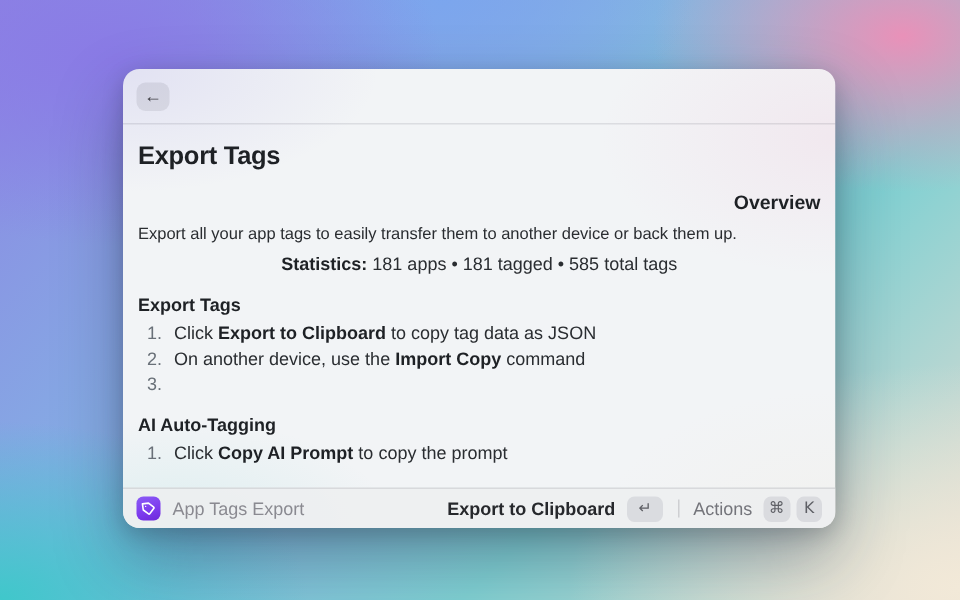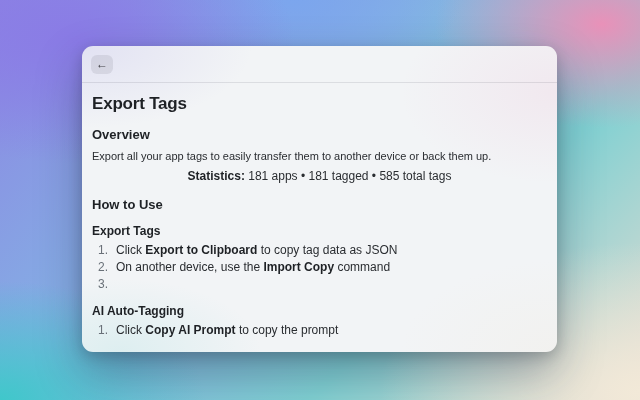--- a/index.html
+++ b/index.html
@@ -51,21 +51,21 @@
     cursor: default;
   }
 
   .content {
     flex: 1 1 auto;
     padding: 10px 10px 0 10px;
     overflow: hidden;
     color: #1e2125;
   }
   .doc-title { font-size: 17px; font-weight: 700; line-height: 20px; margin-top: 1px; letter-spacing: -0.2px; }
-  .h2 { font-size: 13px; font-weight: 700; line-height: 15px; margin-top: 13px; }
+  .h2 { font-size: 13px; font-weight: 700; line-height: 15px; margin-top: 13px; text-align: right; }
   .body-text { font-size: 11px; line-height: 15px; margin-top: 7px; color: #2a2d31; }
   .stats { font-size: 12px; line-height: 15px; margin-top: 5px; color: #2a2d31; text-align: center; }
   .stats b { font-weight: 700; color: #1e2125; }
   .h3 { font-size: 12px; font-weight: 700; line-height: 14px; margin-top: 12px; }
   .olist { margin-top: 5px; }
   .olist .li {
     display: flex;
     font-size: 12px;
     line-height: 15px;
     margin-top: 2px;
@@ -128,21 +128,20 @@
     </div>
   </div>
 
   <div class="content">
     <div class="doc-title">Export Tags</div>
 
     <div class="h2">Overview</div>
     <div class="body-text">Export all your app tags to easily transfer them to another device or back them up.</div>
     <div class="stats"><b>Statistics:</b><span> 181 apps • 181 tagged • 585 total tags</span></div>
 
-    <div class="h2">How to Use</div>
 
     <div class="h3">Export Tags</div>
     <div class="olist">
       <div class="li">
         <span class="num">1.</span>
         <span><span>Click </span><b>Export to Clipboard</b><span> to copy tag data as JSON</span></span>
       </div>
       <div class="li">
         <span class="num">2.</span>
         <span><span>On another device, use the </span><b>Import Copy</b><span> command</span></span>
@@ -154,14 +153,32 @@
 
     <div class="h3">AI Auto-Tagging</div>
     <div class="olist">
       <div class="li">
         <span class="num">1.</span>
         <span><span>Click </span><b>Copy AI Prompt</b><span> to copy the prompt</span></span>
       </div>
     </div>
   </div>
 
+  <div class="footer">
+    <div class="app-icon">
+      <svg viewBox="0 0 24 24" fill="none" stroke="#ffffff" stroke-width="2.6" stroke-linejoin="round">
+        <path d="M20.2 13.2L13.2 20.2a2 2 0 0 1-2.8 0L3.4 13.2V3.4h9.8l7 7a2 2 0 0 1 0 2.8z"></path>
+        <circle cx="8" cy="8" r="1.1" fill="#ffffff" stroke="none"></circle>
+      </svg>
+    </div>
+    <span class="app-name">App Tags Export</span>
+
+    <div class="footer-right">
+      <span class="primary-action">Export to Clipboard</span>
+      <span class="keycap wide">↵</span>
+      <span class="footer-divider"></span>
+      <span class="actions-label">Actions</span>
+      <span class="keycap">⌘</span>
+      <span class="keycap">K</span>
+    </div>
+  </div>
 
 </div>
 
 </body></html>

